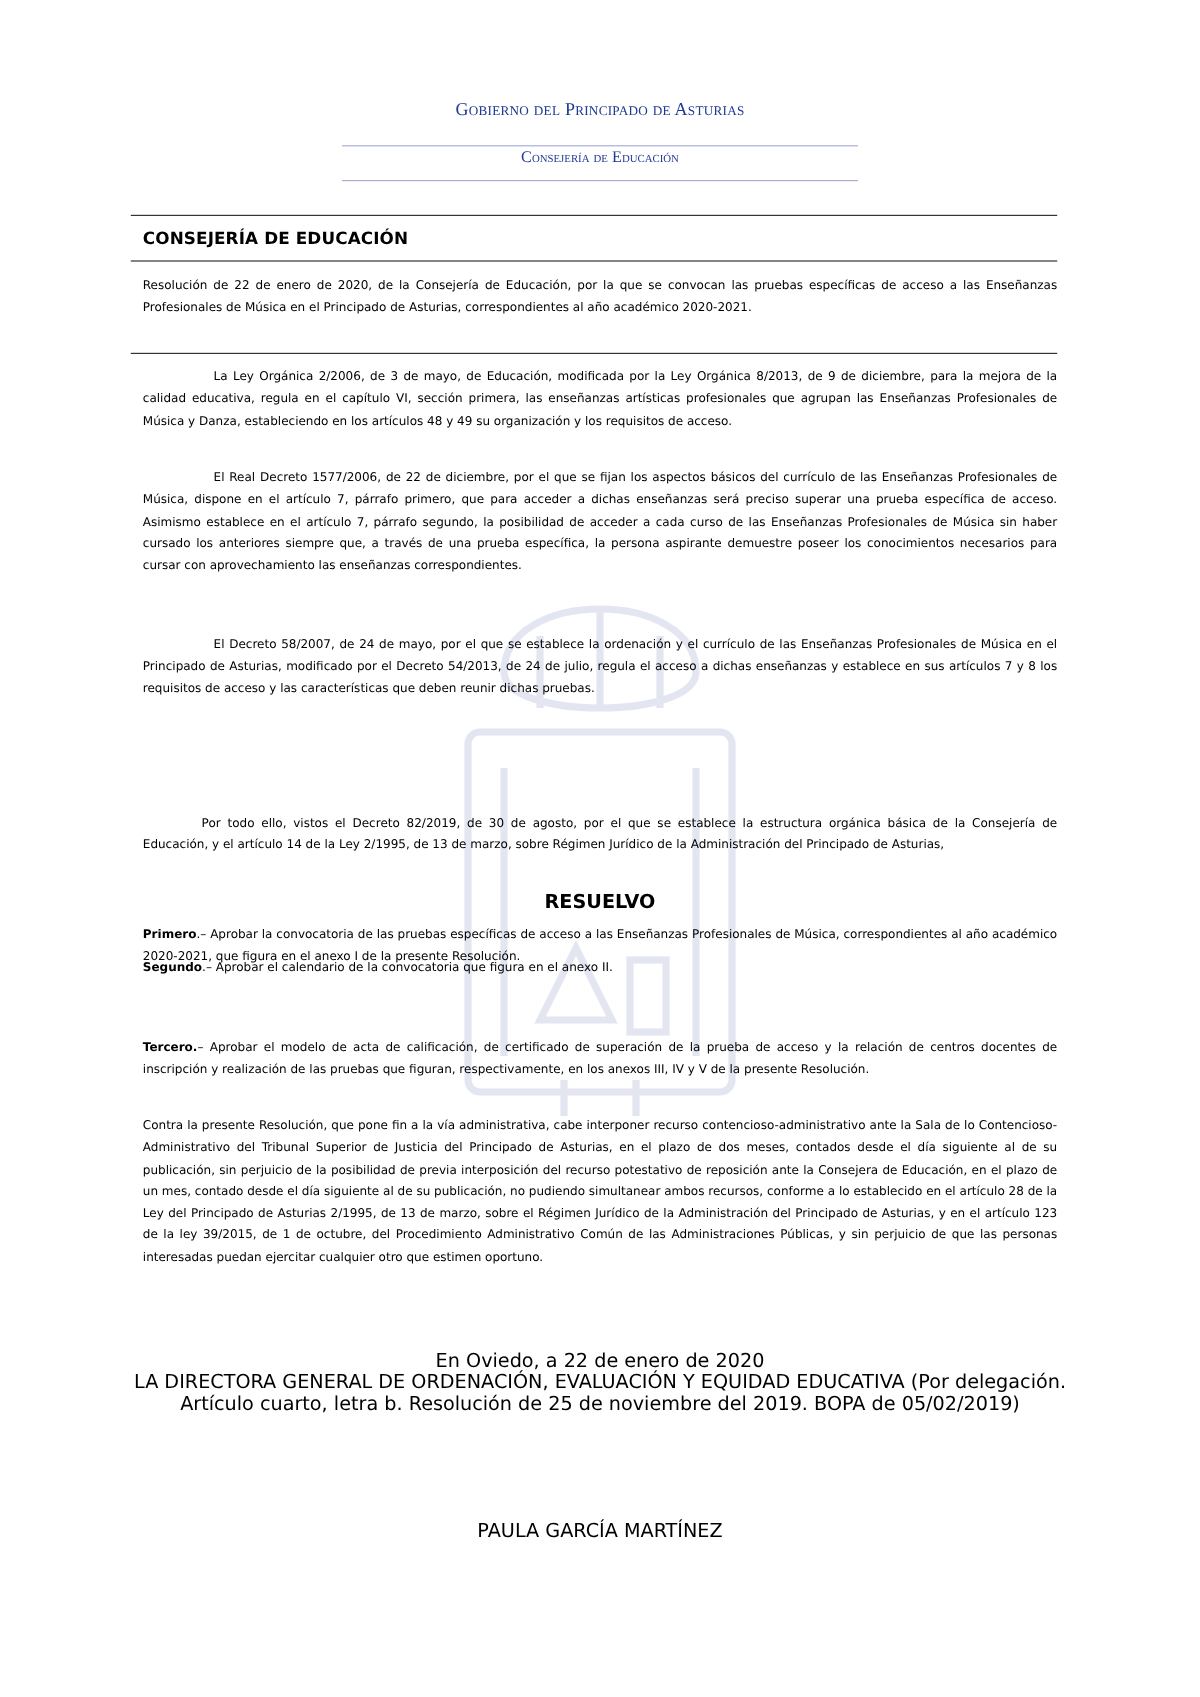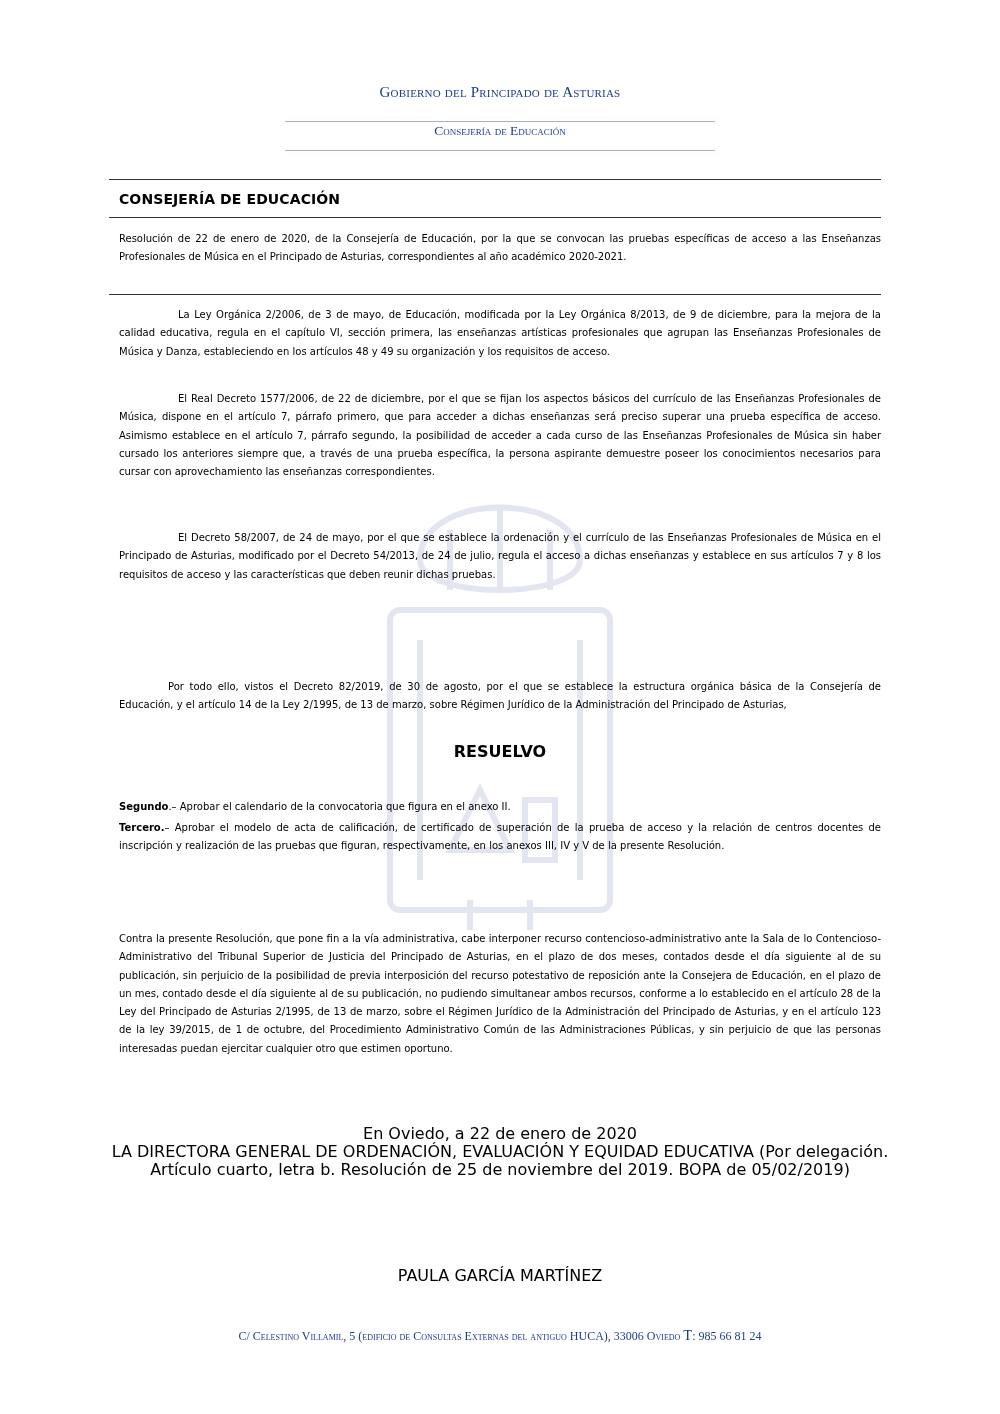--- a/index.html
+++ b/index.html
@@ -64,31 +64,30 @@
   <div class="para" style="top:230px;">Resolución de 22 de enero de 2020, de la Consejería de Educación, por la que se convocan las pruebas específicas de acceso a las Enseñanzas Profesionales de Música en el Principado de Asturias, correspondientes al año académico 2020-2021.</div>
   <div class="rule" style="top:294px;"></div>
 
   <div class="para indent" style="top:306px;">La Ley Orgánica 2/2006, de 3 de mayo, de Educación, modificada por la Ley Orgánica 8/2013, de 9 de diciembre, para la mejora de la calidad educativa, regula en el capítulo VI, sección primera, las enseñanzas artísticas profesionales que agrupan las Enseñanzas Profesionales de Música y Danza, estableciendo en los artículos 48 y 49 su organización y los requisitos de acceso.</div>
   <div class="para indent" style="top:390px;">El Real Decreto 1577/2006, de 22 de diciembre, por el que se fijan los aspectos básicos del currículo de las Enseñanzas Profesionales de Música, dispone en el artículo 7, párrafo primero, que para acceder a dichas enseñanzas será preciso superar una prueba específica de acceso. Asimismo establece en el artículo 7, párrafo segundo, la posibilidad de acceder a cada curso de las Enseñanzas Profesionales de Música sin haber cursado los anteriores siempre que, a través de una prueba específica, la persona aspirante demuestre poseer los conocimientos necesarios para cursar con aprovechamiento las enseñanzas correspondientes.</div>
   <div class="para indent" style="top:529px;">El Decreto 58/2007, de 24 de mayo, por el que se establece la ordenación y el currículo de las Enseñanzas Profesionales de Música en el Principado de Asturias, modificado por el Decreto 54/2013, de 24 de julio, regula el acceso a dichas enseñanzas y establece en sus artículos 7 y 8 los requisitos de acceso y las características que deben reunir dichas pruebas.</div>
   <div class="para indent2" style="top:678px;">Por todo ello, vistos el Decreto 82/2019, de 30 de agosto, por el que se establece la estructura orgánica básica de la Consejería de Educación, y el artículo 14 de la Ley 2/1995, de 13 de marzo, sobre Régimen Jurídico de la Administración del Principado de Asturias,</div>
 
   <div class="center" style="top:743px; font-weight:bold;">RESUELVO</div>
 
+  <div class="para" style="top:771px;">
+    <b>Primero</b><span>.– </span><span>Aprobar la convocatoria de las pruebas específicas de acceso a las Enseñanzas Profesionales de Música, correspondientes al año académico 2020-2021, que figura en el anexo I de la presente Resolución.</span>
+  </div>
   <div class="para" style="top:798px;">
     <b>Segundo</b><span>.– </span><span>Aprobar el calendario de la convocatoria que figura en el anexo II.</span>
   </div>
-  <div class="para" style="top:819px;">
+  <div class="para" style="top:865px;">
     <b>Tercero.</b><span>– </span><span>Aprobar el modelo de acta de calificación, de certificado de superación de la prueba de acceso y la relación de centros docentes de inscripción y realización de las pruebas que figuran, respectivamente, en los anexos III, IV y V de la presente Resolución.</span>
   </div>
 
   <div class="para" style="top:930px;">Contra la presente Resolución, que pone fin a la vía administrativa, cabe interponer recurso contencioso-administrativo ante la Sala de lo Contencioso-Administrativo del Tribunal Superior de Justicia del Principado de Asturias, en el plazo de dos meses, contados desde el día siguiente al de su publicación, sin perjuicio de la posibilidad de previa interposición del recurso potestativo de reposición ante la Consejera de Educación, en el plazo de un mes, contado desde el día siguiente al de su publicación, no pudiendo simultanear ambos recursos, conforme a lo establecido en el artículo 28 de la Ley del Principado de Asturias 2/1995, de 13 de marzo, sobre el Régimen Jurídico de la Administración del Principado de Asturias, y en el artículo 123 de la ley 39/2015, de 1 de octubre, del Procedimiento Administrativo Común de las Administraciones Públicas, y sin perjuicio de que las personas interesadas puedan ejercitar cualquier otro que estimen oportuno.</div>
 
   <div class="center" style="top:1125px;">En Oviedo, a 22 de enero de 2020</div>
   <div class="center" style="top:1143px;">LA DIRECTORA GENERAL DE ORDENACIÓN, EVALUACIÓN Y EQUIDAD EDUCATIVA (Por delegación.</div>
   <div class="center" style="top:1161px;">Artículo cuarto, letra b. Resolución de 25 de noviembre del 2019. BOPA de 05/02/2019)</div>
   <div class="center" style="top:1267px;">PAULA GARCÍA MARTÍNEZ</div>
 
-  <div class="footer">
-    <span>C/ Celestino Villamil, 5 (edificio de Consultas Externas del antiguo HUCA),  33006 Oviedo</span>
-    <span class="big">T</span><span>: 985 66 81 24</span>
-  </div>
 </div>
 
 </body></html>

